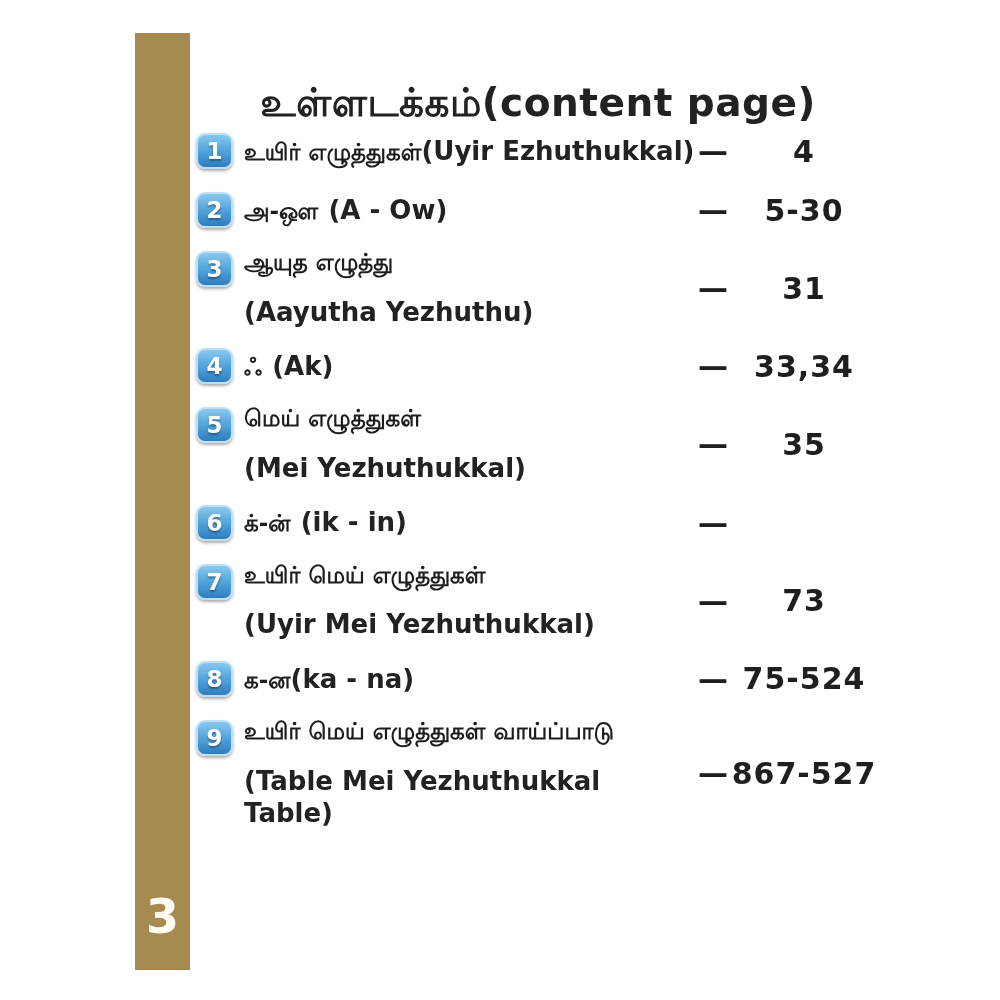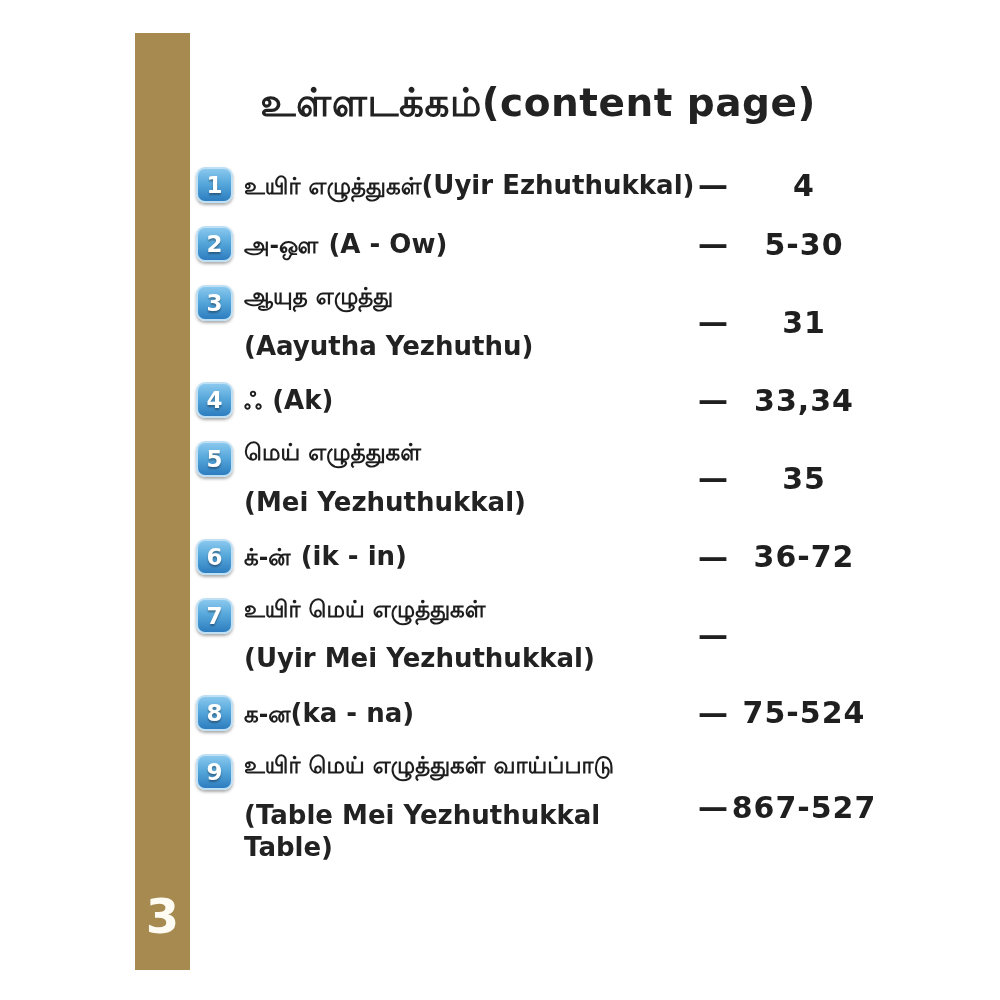--- a/index.html
+++ b/index.html
@@ -34,21 +34,20 @@
     left: 196px; top: 80px;
     width: 684px;
     color: #1f1f1f;
   }
   .title {
     text-align: center;
     font-size: 39px;
     font-weight: bold;
     color: #222222;
     letter-spacing: 0.5px;
-    margin-bottom: 34px;
     white-space: nowrap;
   }
 
   .row {
     display: flex;
     align-items: center;
     margin-bottom: 17px;
     min-height: 42px;
   }
   .row.twoline .badge { align-self: flex-start; margin-top: 3px; }
@@ -176,32 +175,32 @@
     </div>
 
     <div class="row">
       <span class="badge">6</span>
       <div class="entry-text">
         <span class="tamil">க்-ன்</span>
         <span class="eng eng-inline">(ik - in)</span>
       </div>
       <div class="page-cell">
         <span class="dash">—</span>
-        <span class="pages">36-72</span>
       </div>
     </div>
 
     <div class="row twoline">
       <span class="badge">7</span>
       <div class="entry-text">
         <span class="tamil">உயிர் மெய் எழுத்துகள்</span>
         <span class="eng eng-line">(Uyir Mei Yezhuthukkal)</span>
       </div>
       <div class="page-cell">
         <span class="dash">—</span>
+        <span class="pages">73</span>
       </div>
     </div>
 
     <div class="row">
       <span class="badge">8</span>
       <div class="entry-text">
         <span class="tamil">க-ன</span><span class="eng">(ka - na)</span>
       </div>
       <div class="page-cell">
         <span class="dash">—</span>

